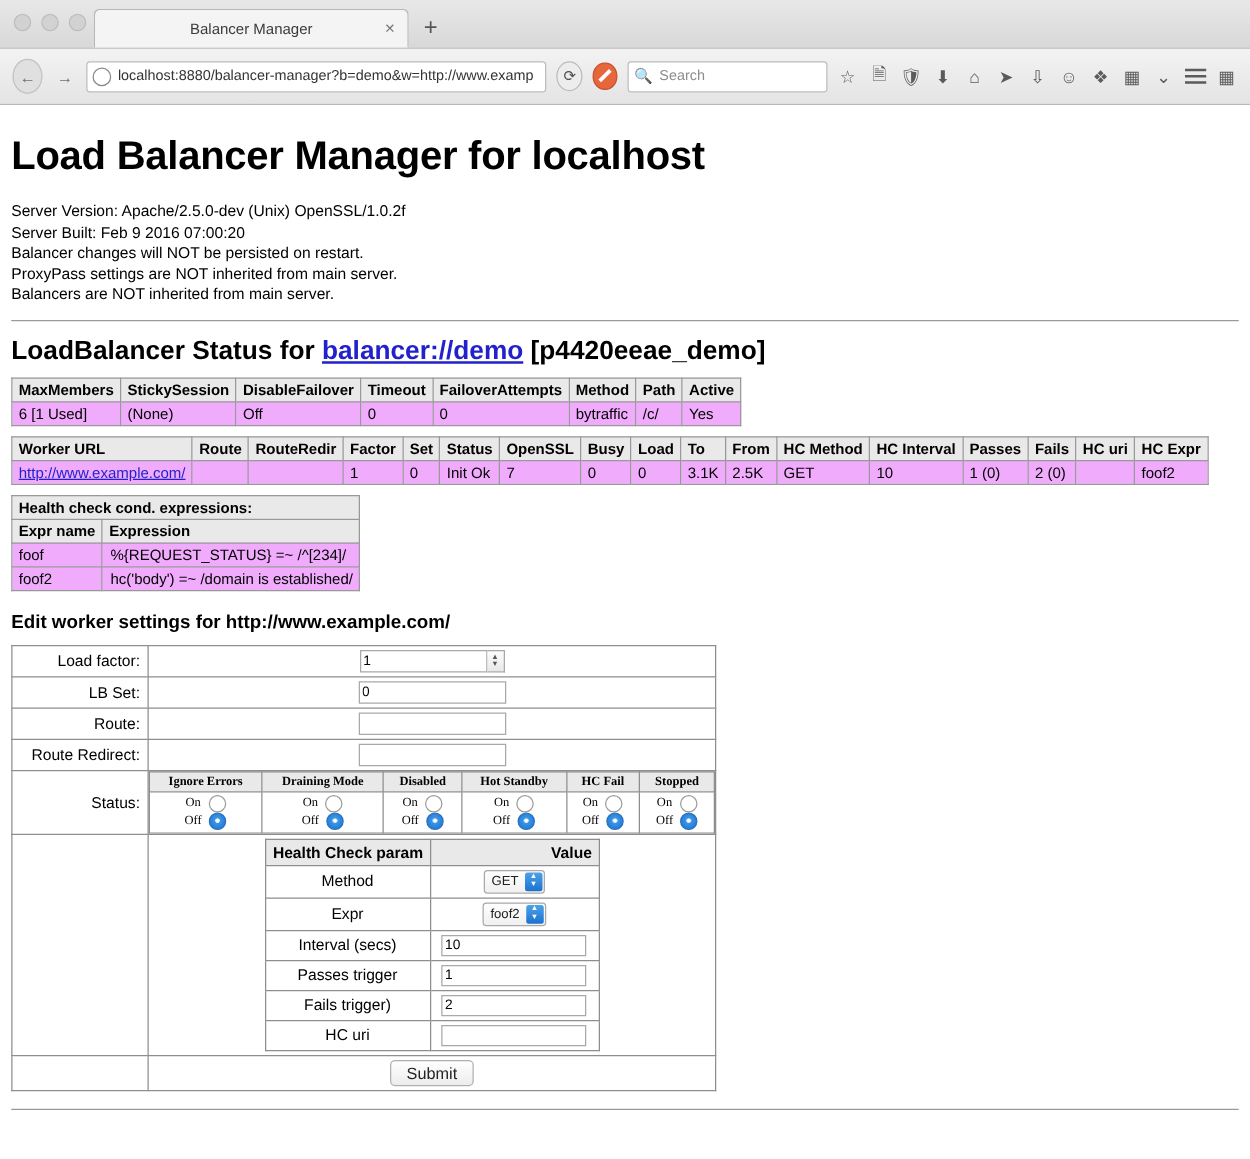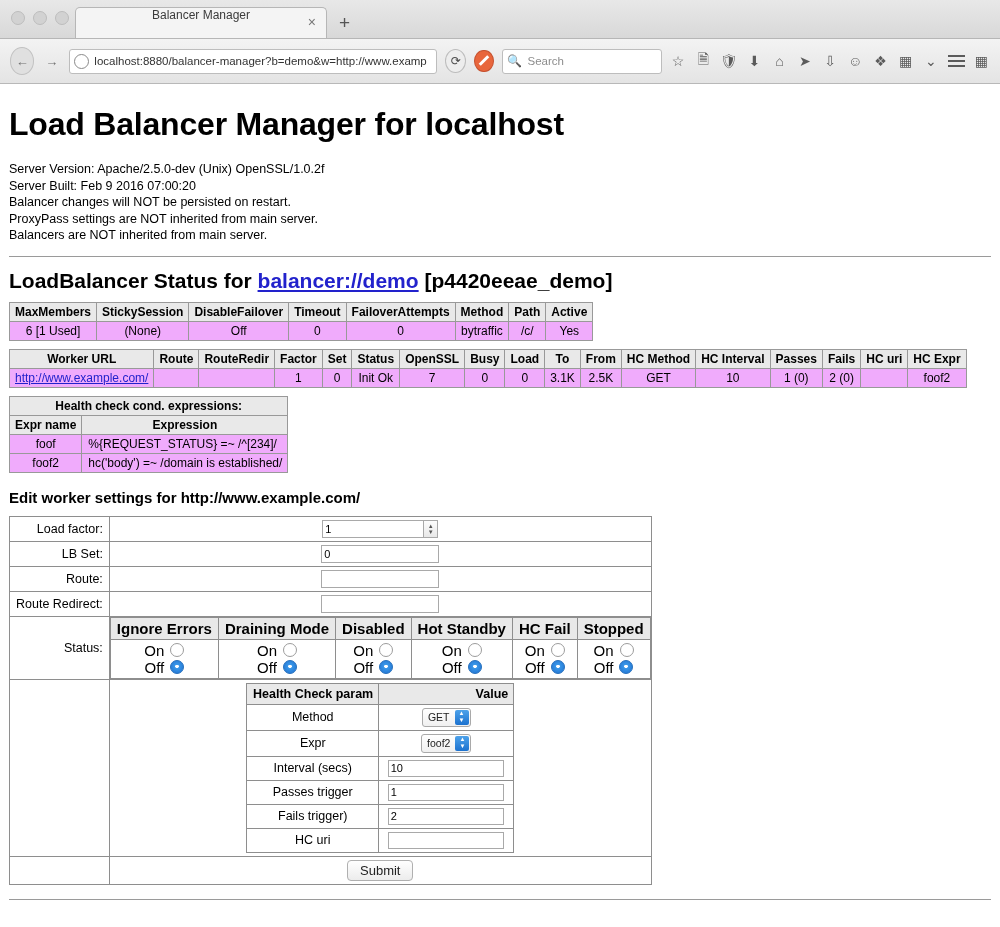--- a/index.html
+++ b/index.html
@@ -48,21 +48,21 @@
     height: 38px;
   }
   .tab {
     width: 250px;
     height: 30px;
     background: #f4f4f4;
     border: 1px solid #b6b6b6;
     border-bottom: none;
     border-radius: 5px 5px 0 0;
     display: flex;
-    align-items: flex-start;
+    align-items: center;
     justify-content: center;
     font-size: 12px;
     color: #3b3b3b;
     position: relative;
   }
   .tab .close {
     position: absolute;
     right: 10px;
     top: 7px;
     font-size: 14px;
@@ -205,21 +205,21 @@
   }
 
   table.grid {
     border-collapse: collapse;
     font-size: 12px;
     margin-bottom: 8px;
   }
   table.grid th, table.grid td {
     border: 1px solid #999;
     padding: 2px 5px;
-    text-align: center;
+    text-align: left;
     white-space: nowrap;
   }
   table.grid th {
     background: #e9e9e9;
     font-weight: bold;
   }
   table.grid td { background: #f0abfc; }
   table.grid td a { color: #2222cc; text-decoration: underline; }
 
   .hc-table { margin-bottom: 10px; }
@@ -266,22 +266,23 @@
     flex-direction: column;
     align-items: center;
     justify-content: center;
     font-size: 6px;
     color: #555;
     line-height: 6px;
   }
 
   table.status {
     border-collapse: collapse;
-    font-size: 15px;
+    font-size: 10px;
     width: 100%;
+    font-family: Liberation Serif, serif;
   }
   table.status th, table.status td {
     border: 1px solid #8e8e8e;
     padding: 2px 6px;
     text-align: center;
   }
   table.status th { background: #e9e9e9; font-weight: bold; white-space: nowrap; }
   .radio-row { display: flex; align-items: center; justify-content: center; gap: 6px; }
   .radio {
     width: 12px; height: 12px;

